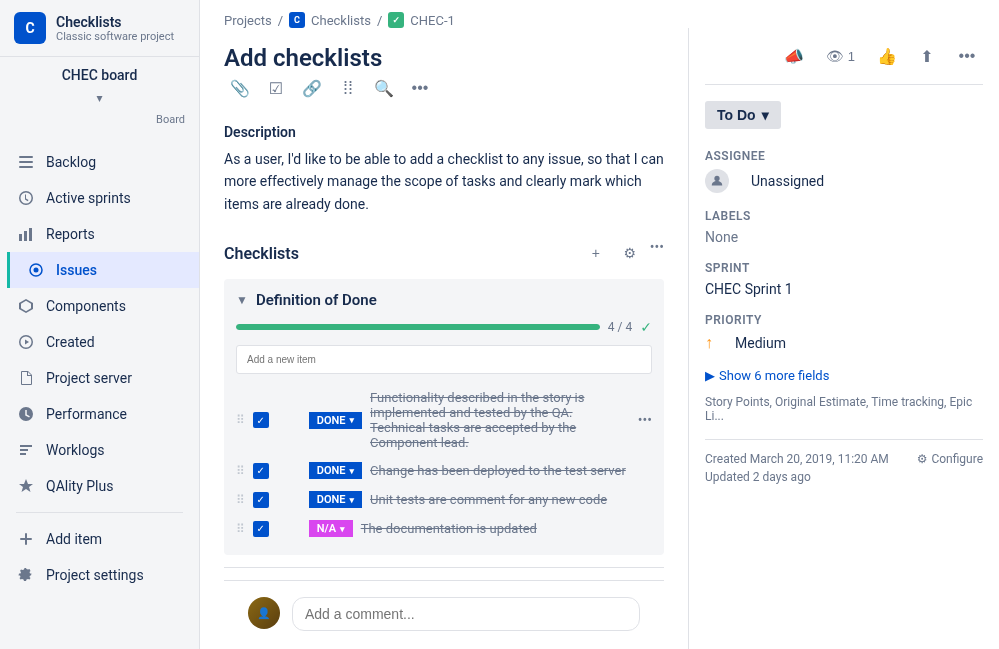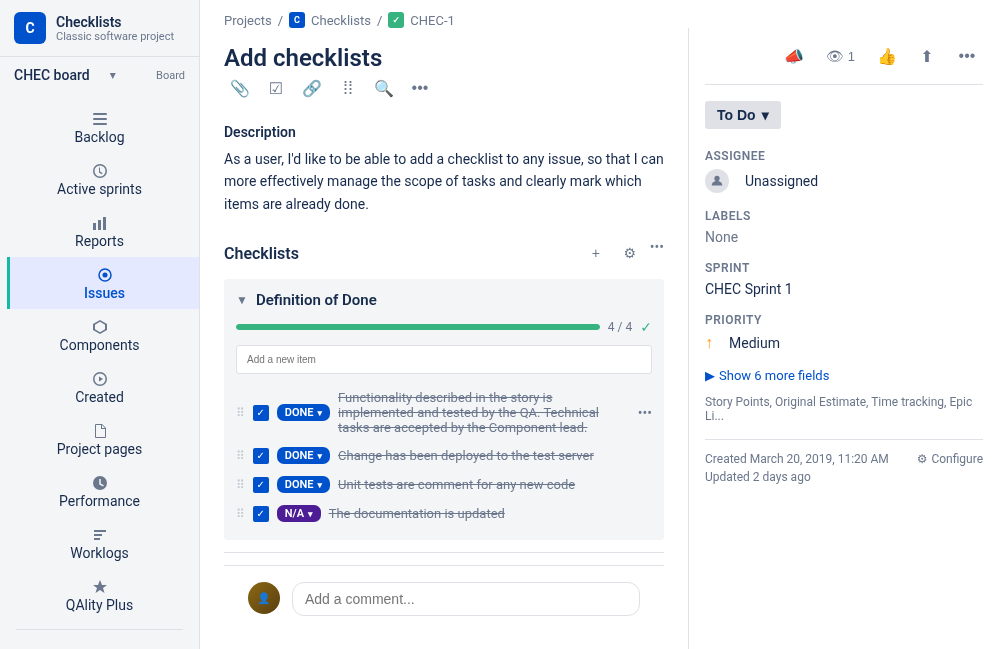--- a/index.html
+++ b/index.html
@@ -5,25 +5,25 @@
     * { box-sizing: border-box; margin: 0; padding: 0; }
     body { font-family: -apple-system, BlinkMacSystemFont, 'Segoe UI', Roboto, sans-serif; font-size: 14px; color: #172b4d; background: #fff; display: flex; height: 649px; overflow: hidden; }
 
     
     .sidebar { width: 200px; min-width: 200px; background: #f4f5f7; border-right: 1px solid #dfe1e6; display: flex; flex-direction: column; height: 100%; overflow-y: auto; }
     .sidebar-header { padding: 12px 14px; display: flex; align-items: center; gap: 10px; border-bottom: 1px solid #dfe1e6; }
     .sidebar-logo { width: 32px; height: 32px; background: #0052cc; border-radius: 6px; display: flex; align-items: center; justify-content: center; color: white; font-weight: bold; font-size: 14px; flex-shrink: 0; }
     .sidebar-header-text { flex: 1; }
     .sidebar-project-name { font-weight: 600; font-size: 14px; color: #172b4d; }
     .sidebar-project-type { font-size: 11px; color: #6b778c; }
-    .board-section { padding: 10px 14px; display: flex; align-items: center; gap: 20px; }
+    .board-section { padding: 10px 14px; display: flex; align-items: center; gap: 8px; flex-direction: column; }
     .board-chevron { color: #6b778c; font-size: 12px; }
     .board-label { font-size: 11px; color: #6b778c; }
     .sidebar-nav { flex: 1; padding: 8px 0; }
-    .nav-item { display: flex; align-items: center; gap: 0; padding: 8px 16px; cursor: pointer; color: #172b4d; font-size: 14px; border-radius: 0; flex-direction: column; }
+    .nav-item { display: flex; align-items: center; gap: 10px; padding: 8px 16px; cursor: pointer; color: #172b4d; font-size: 14px; border-radius: 0; }
     .nav-item.active { background: #e4e9ff; color: #0052cc; font-weight: 500; border-left: 3px solid #14b8a6; margin-left: 7px; }
     .nav-icon { width: 20px; height: 20px; display: flex; align-items: center; justify-content: center; color: #6b778c; flex-shrink: 0; }
     .nav-item.active .nav-icon { color: #0052cc; }
     .nav-divider { height: 1px; background: #dfe1e6; margin: 8px 16px; }
 
     
     .main { flex: 1; display: flex; flex-direction: column; overflow: hidden; }
     
     
     .breadcrumb { padding: 12px 24px 0; display: flex; align-items: center; gap: 6px; font-size: 13px; color: #6b778c; }
@@ -61,44 +61,44 @@
     .progress-bar-bg { flex: 1; height: 6px; background: #dfe1e6; border-radius: 3px; overflow: hidden; }
     .progress-bar-fill { height: 100%; background: #36b37e; border-radius: 3px; }
     .progress-text { font-size: 12px; color: #6b778c; white-space: nowrap; }
     .progress-check { color: #36b37e; font-size: 14px; }
 
     .add-item-input { width: 100%; padding: 8px 10px; border: 1px solid #dfe1e6; border-radius: 3px; font-size: 10px; color: #6b778c; background: white; margin-bottom: 10px; outline: none; }
 
     .checklist-item { display: flex; align-items: center; gap: 8px; padding: 6px 0; }
     .drag-handle { color: #c1c7d0; font-size: 12px; cursor: grab; }
     .checkbox-done { width: 16px; height: 16px; background: #0052cc; border-radius: 2px; display: flex; align-items: center; justify-content: center; color: white; font-size: 10px; flex-shrink: 0; }
-    .status-badge { display: inline-flex; align-items: center; gap: 4px; padding: 2px 8px; border-radius: 7px; font-size: 11px; font-weight: 600; background: #0052cc; color: white; cursor: pointer; }
+    .status-badge { display: inline-flex; align-items: center; gap: 4px; padding: 2px 8px; border-radius: 0; font-size: 11px; font-weight: 600; background: #0052cc; color: white; cursor: pointer; margin-left: 32px; }
     .status-chevron { font-size: 9px; }
     .item-text { font-size: 13px; color: #6b778c; text-decoration: line-through; flex: 1; }
     .item-text-na { font-size: 13px; color: #6b778c; text-decoration: line-through; flex: 1; }
     .item-more { color: #6b778c; font-size: 14px; cursor: pointer; }
-    .status-na { background: #4c1d95; align-items: center; }
+    .status-na { background: #d946ef; align-items: center; }
 
     
     .comment-area { padding: 16px 24px; border-top: 1px solid #dfe1e6; display: flex; gap: 12px; align-items: flex-start; }
     .avatar { width: 32px; height: 32px; border-radius: 50%; background: #6b778c; flex-shrink: 0; overflow: hidden; display: flex; align-items: center; justify-content: center; color: white; font-size: 13px; font-weight: 600; }
     .comment-input { flex: 1; padding: 8px 12px; border: 1px solid #dfe1e6; border-radius: 12px; font-size: 14px; color: #6b778c; background: white; outline: none; }
 
     
     .right-sidebar { width: 310px; min-width: 310px; padding: 0 16px; overflow-y: auto; }
     .right-header { display: flex; align-items: center; justify-content: flex-end; gap: 8px; padding: 12px 0; border-bottom: 1px solid #dfe1e6; margin-bottom: 16px; }
     .header-action-btn { width: 32px; height: 32px; border: none; background: transparent; cursor: pointer; border-radius: 3px; display: flex; align-items: center; justify-content: center; color: #6b778c; font-size: 16px; }
     .watch-btn { display: flex; align-items: center; gap: 4px; padding: 4px 8px; border: none; background: transparent; cursor: pointer; color: #6b778c; font-size: 14px; }
     .watch-count { font-size: 13px; }
 
     .status-dropdown { display: inline-flex; align-items: center; gap: 6px; padding: 6px 12px; background: #dfe1e6; border: none; border-radius: 3px; font-size: 14px; font-weight: 600; cursor: pointer; color: #172b4d; margin-bottom: 20px; }
 
     .field-section { margin-bottom: 16px; }
     .field-label { font-size: 12px; font-weight: 600; color: #6b778c; margin-bottom: 6px; text-transform: uppercase; letter-spacing: 0.5px; }
-    .field-value { font-size: 14px; color: #172b4d; display: flex; align-items: center; gap: 16px; }
+    .field-value { font-size: 14px; color: #172b4d; display: flex; align-items: center; gap: 22px; }
     .assignee-avatar { width: 24px; height: 24px; border-radius: 50%; background: #dfe1e6; display: flex; align-items: center; justify-content: center; }
     .assignee-avatar svg { width: 14px; height: 14px; color: #6b778c; }
     .none-label { color: #6b778c; }
     .priority-icon { color: #ff991f; font-size: 16px; }
 
     .show-more-link { color: #0052cc; font-size: 13px; cursor: pointer; display: flex; align-items: center; gap: 4px; margin-bottom: 12px; }
     .show-more-sub { font-size: 12px; color: #6b778c; margin-bottom: 16px; }
 
     .meta-info { font-size: 12px; color: #6b778c; display: flex; flex-direction: column; gap: 4px; border-top: 1px solid #dfe1e6; padding-top: 12px; }
     .configure-btn { display: flex; align-items: center; gap: 4px; float: right; color: #6b778c; cursor: pointer; font-size: 12px; }
@@ -176,21 +176,21 @@
           </svg>
       </span>
       <span>Created</span>
     </div>
     <div class="nav-item">
       <span class="nav-icon">
         <svg width="16" height="16" viewBox="0 0 16 16" fill="currentColor">
             <path d="M4 1h6l4 4v9a1 1 0 0 1-1 1H4a1 1 0 0 1-1-1V2a1 1 0 0 1 1-1zm0 1v12h9V6H9V2H4zm6 0v3h3l-3-3z"></path>
           </svg>
       </span>
-      <span>Project pages</span>
+      <span>Project server</span>
     </div>
     <div class="nav-item">
       <span class="nav-icon">
         <svg width="16" height="16" viewBox="0 0 16 16" fill="currentColor">
             <path d="M8 1a7 7 0 1 0 7 7A7 7 0 0 0 8 1zm.75 3v4.44l3.12 1.8-.75 1.3L7.25 9.5V4h1.5z"></path>
           </svg>
       </span>
       <span>Performance</span>
     </div>
     <div class="nav-item">

